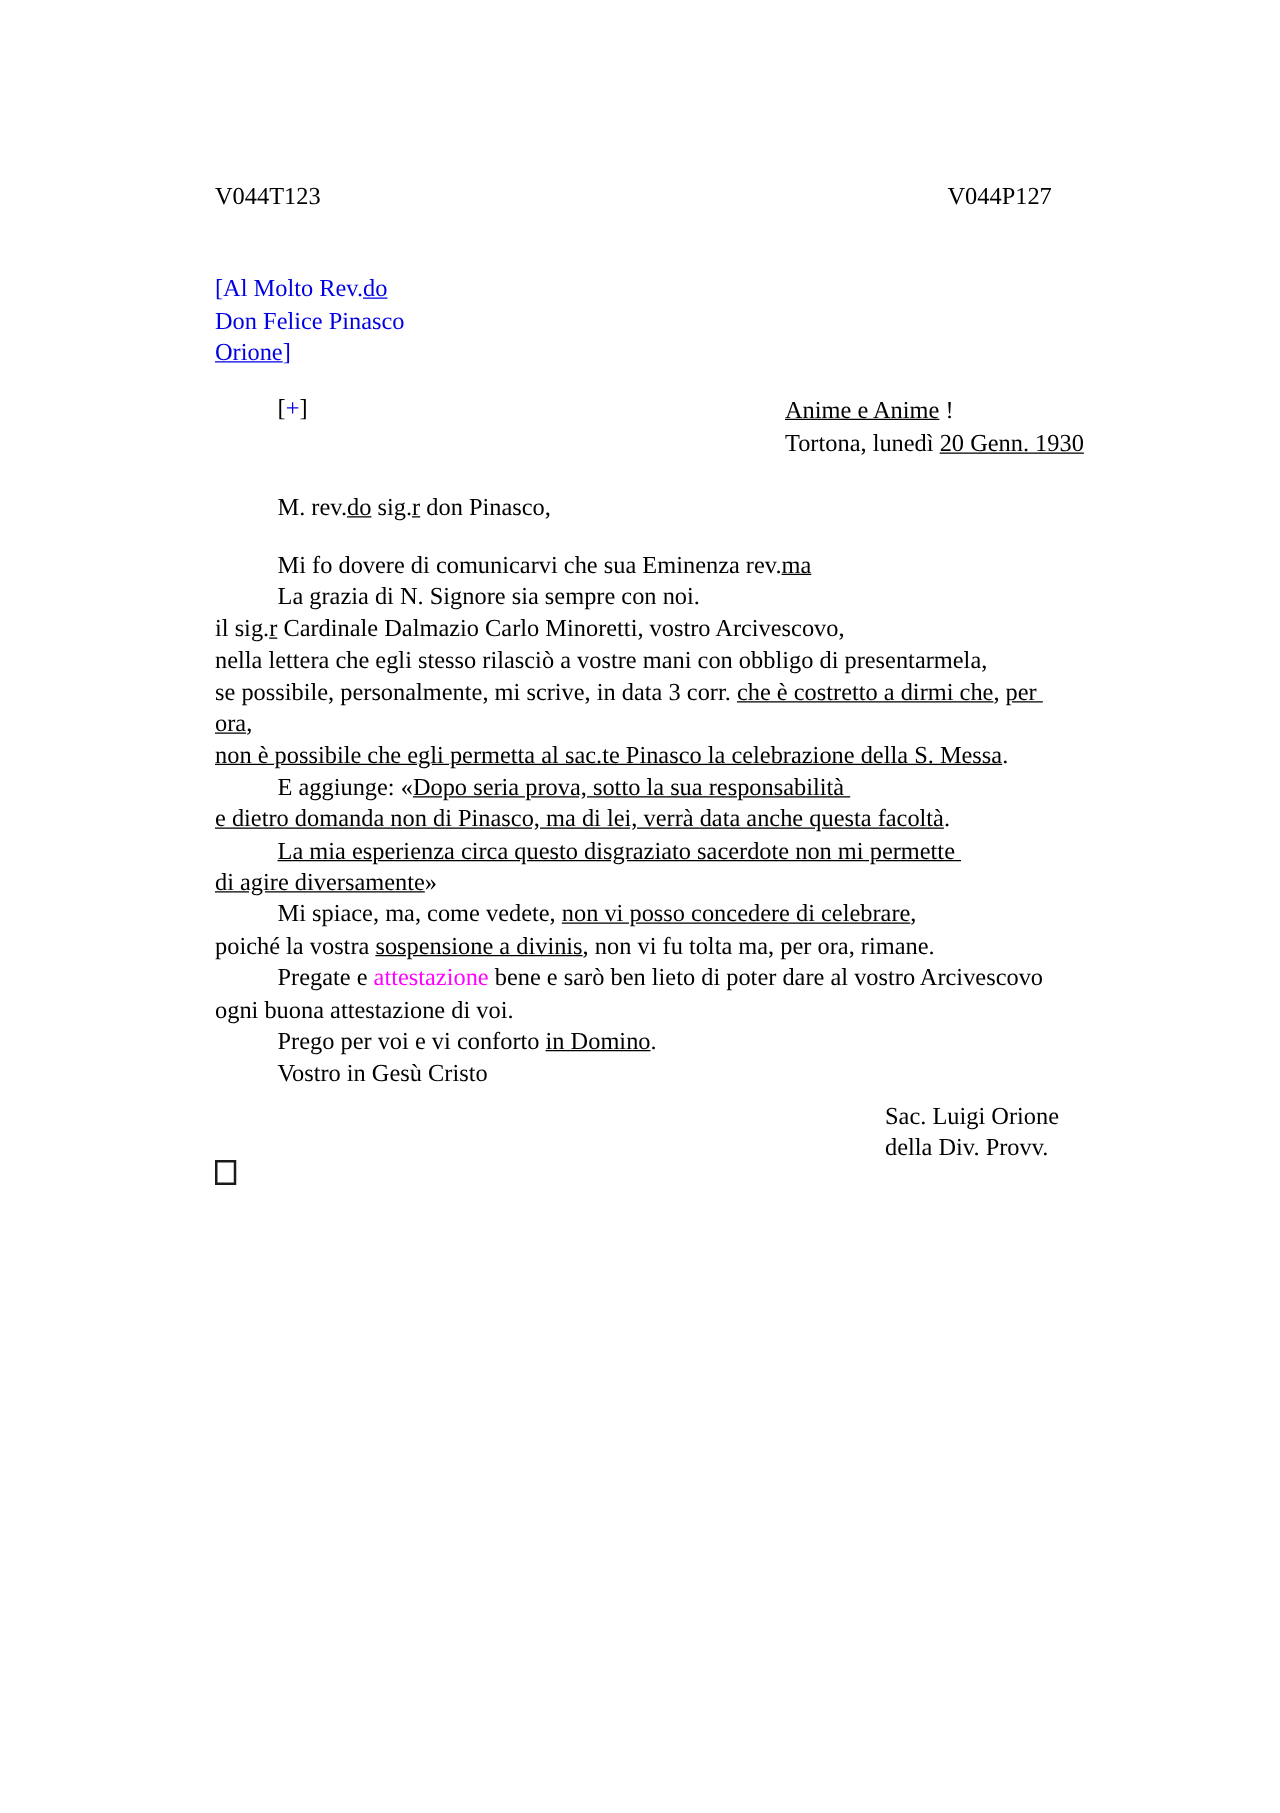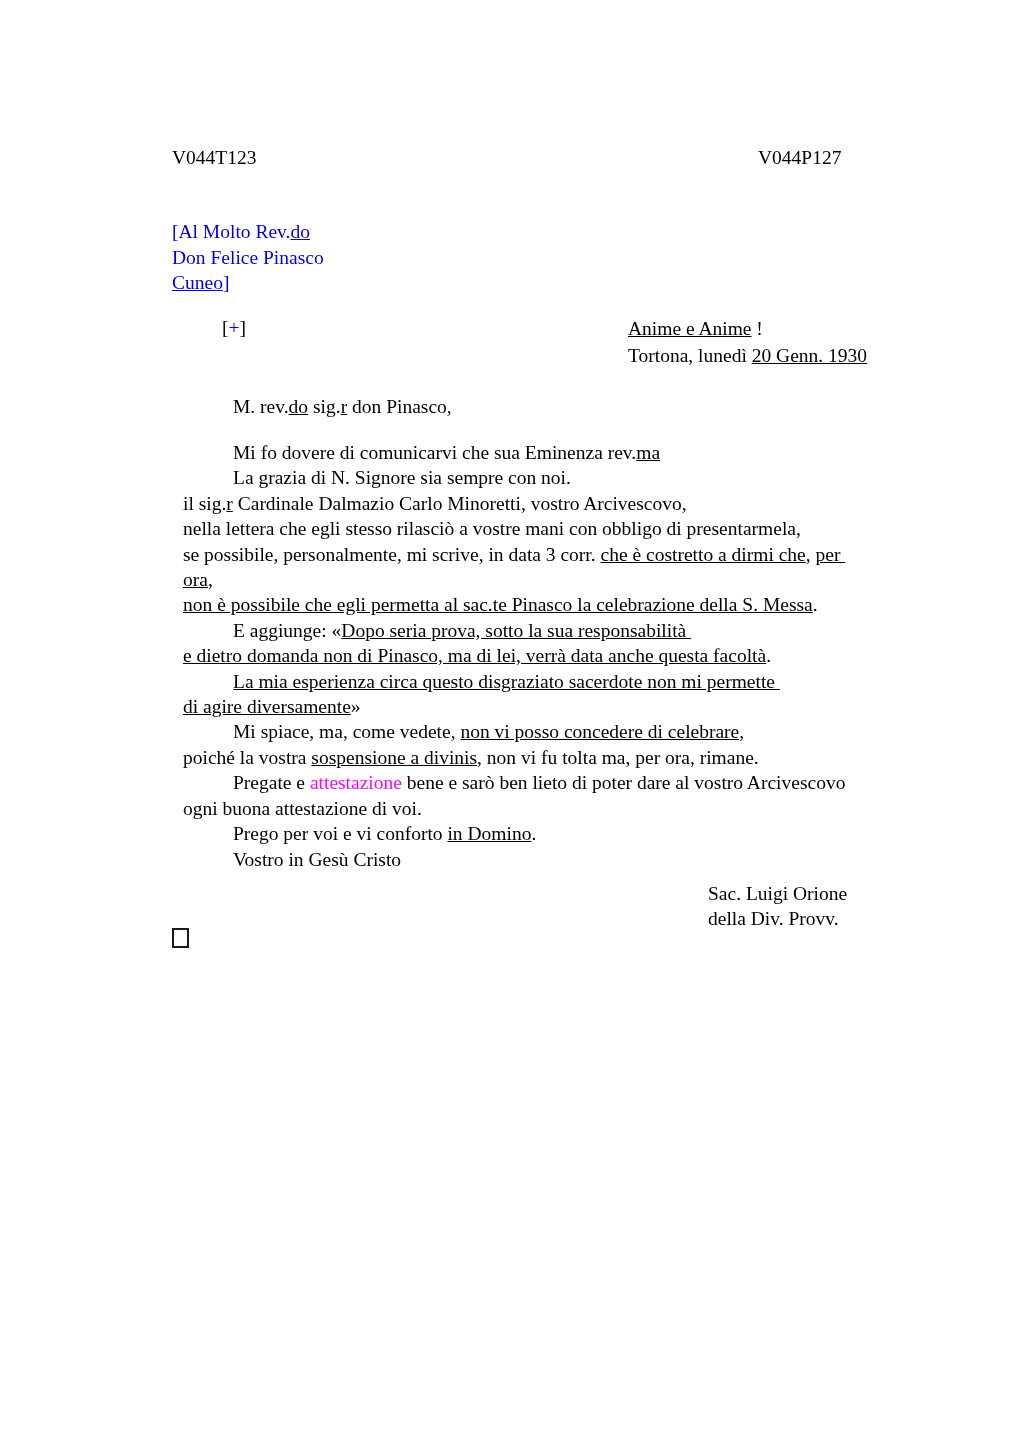--- a/index.html
+++ b/index.html
@@ -35,21 +35,21 @@
   #header-right { left: 758px; top: 147px; }
 
   #recipient-block { left: 172px; top: 219px; }
   #recipient-block .line { line-height: 25.6px; min-height: 25.6px; }
 
   #cross-mark { left: 222px; top: 315px; }
 
   #motto-date-block { left: 588px; top: 315px; margin-left: 40px; }
   #motto-date-block .line { line-height: 27px; min-height: 27px; }
 
-  #body-block { left: 183px; top: 394px; }
+  #body-block { left: 172px; top: 394px; }
 
   #signature-block { left: 708px; top: 881px; }
   #signature-block .line { line-height: 25.4px; min-height: 25.4px; }
 
   .square-glyph {
     left: 172px; top: 928px;
     width: 13px; height: 16px;
     border: 2px solid #1a1a1a;
     display: block;
   }
@@ -59,21 +59,21 @@
 
 <div class="page">
 
   <div class="abs" id="header-left">V044T123</div>
 
   <div class="abs" id="header-right">V044P127</div>
 
   <div class="abs" id="recipient-block">
       <div class="line"><span class="c-blue">[Al Molto Rev.</span><span class="u c-blue">do</span></div>
       <div class="line"><span class="c-blue">Don Felice Pinasco</span></div>
-      <div class="line"><span class="u c-blue">Cuneo</span><span class="c-blue">]</span></div>
+      <div class="line"><span class="u c-blue">Orione</span><span class="c-blue">]</span></div>
     </div>
 
   <div class="abs" id="cross-mark">
       <div class="line"><span>[</span><span class="c-blue">+</span><span>]</span></div>
     </div>
 
   <div class="abs" id="motto-date-block">
       <div class="line"><span class="u">Anime e Anime</span><span> !</span></div>
       <div class="line"><span>Tortona, lunedì </span><span class="u">20 Genn. 1930</span></div>
     </div>

